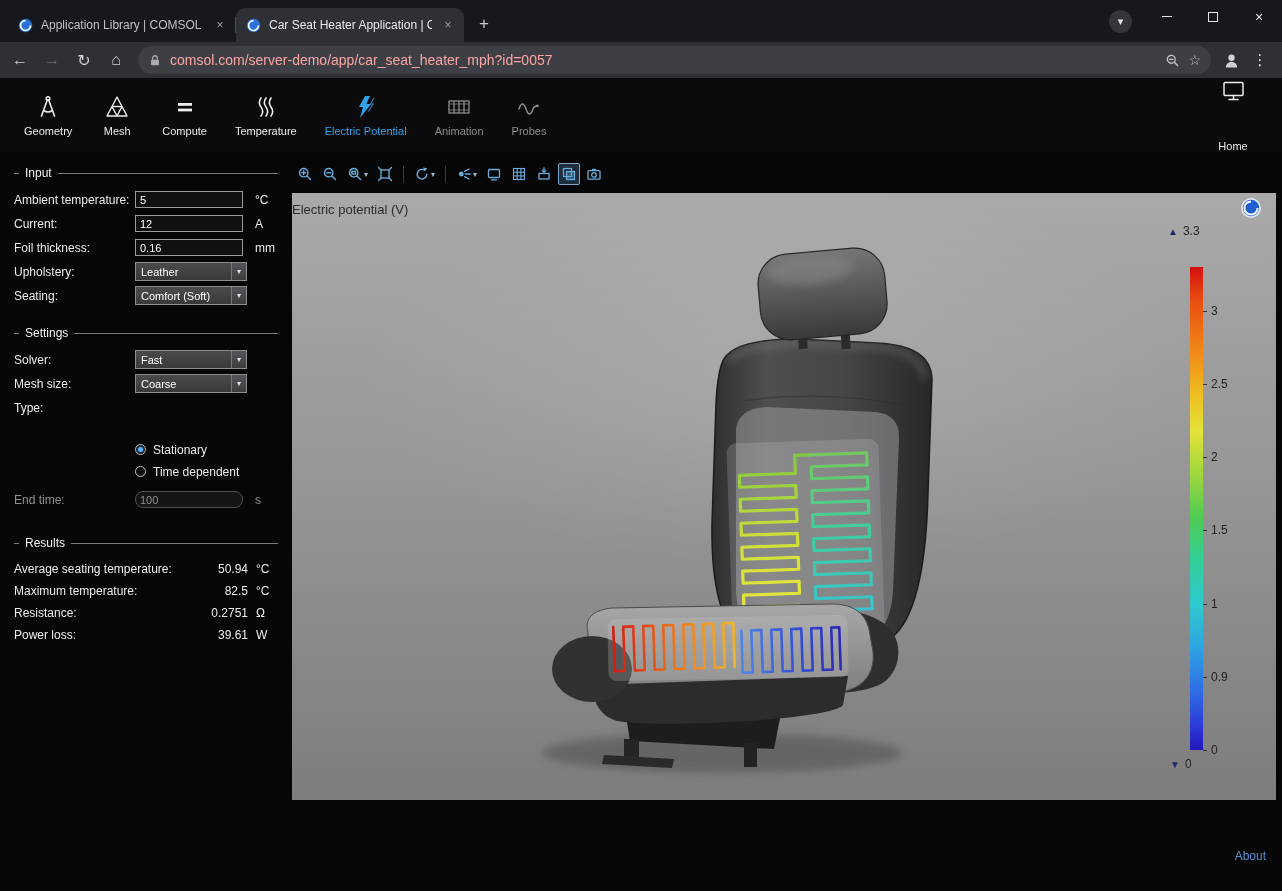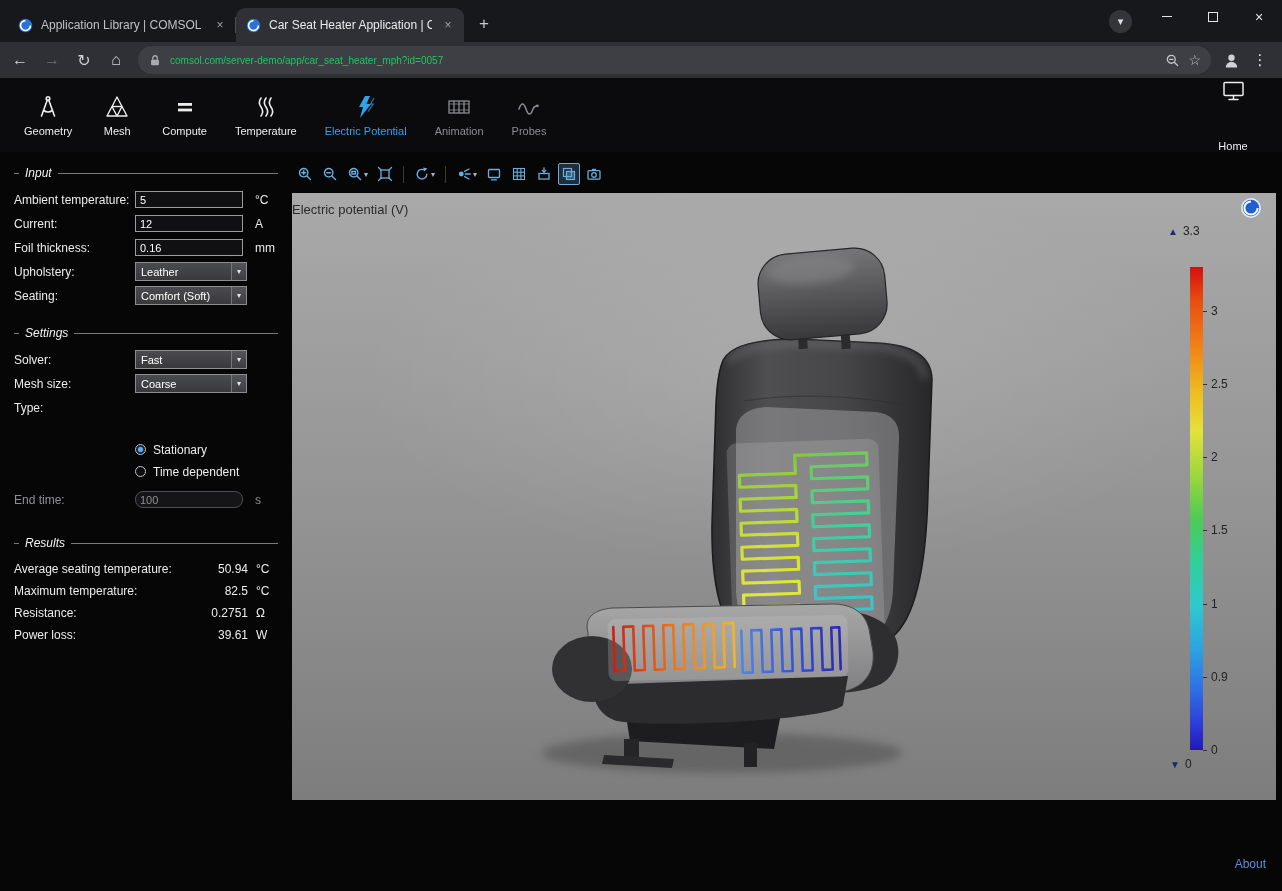--- a/index.html
+++ b/index.html
@@ -36,39 +36,39 @@
   .win-btn .min-glyph{display:block;width:10px;height:1.4px;background:#e2e4e7;}
   .win-btn .max-glyph{display:block;width:10px;height:10px;border:1.3px solid #e2e4e7;}
 
   .addressbar{height:36px;background:#2e3035;display:flex;align-items:center;padding:0 10px 0 6px;gap:4px;}
   .nav-btn{width:28px;height:28px;border-radius:14px;display:flex;align-items:center;justify-content:center;
            font-size:16px;color:#cfd1d4;}
   .nav-btn.disabled{color:#696b6f;}
   .omnibox{flex:1;height:28px;background:#3d3f44;border-radius:14px;display:flex;align-items:center;
            padding:0 10px;gap:8px;margin:0 4px;}
   .omnibox .lock{color:#a9abb0;display:flex;}
-  .omnibox .url{flex:1;color:#22c55e;font-size:10px;white-space:nowrap;overflow:hidden;}
+  .omnibox .url{flex:1;color:#fca5a5;font-size:14px;white-space:nowrap;overflow:hidden;}
   .pill-icon{color:#c3c6ca;display:flex;align-items:center;font-size:14px;}
   .avatar{width:25px;height:25px;border-radius:13px;display:flex;align-items:center;justify-content:center;color:#cfd2d6;}
   .menu-dots{width:24px;height:28px;display:flex;align-items:center;justify-content:center;color:#dfe1e4;font-size:15px;letter-spacing:0;}
 
   
   .app{height:813px;position:relative;background:#060607;}
   .ribbon{height:74px;display:flex;align-items:center;padding:0 18px 0 10px;background:#0b0b0d;}
   .ribbon-item{display:flex;flex-direction:column;align-items:center;gap:5px;padding:6px 14px;min-width:62px;
                color:#ededee;font-size:11px;cursor:default;}
   .ribbon-item svg{display:block;}
   .ribbon-item.active{color:var(--accent-blue);}
   .ribbon-item.dimmed{color:#8b8d90;}
   .ribbon-home{margin-left:auto;gap:36px;}
   .ricon{width:27px;height:26px;display:flex;align-items:center;justify-content:center;}
 
   .app-body{display:flex;height:739px;}
   .sidebar{width:288px;flex:none;padding:12px 10px 0 14px;font-size:12px;color:#ececec;}
-  .sec-head{display:flex;align-items:center;gap:6px;margin:2px 0 8px 0;color:#f2f2f2;font-style:italic;}
+  .sec-head{display:flex;align-items:center;gap:6px;margin:2px 0 8px 0;color:#f2f2f2;}
   .sec-head::before{content:"";width:5px;border-top:1px solid #7a7a7a;}
   .sec-head::after{content:"";flex:1;border-top:1px solid #7a7a7a;}
   .frow{display:grid;grid-template-columns:121px 112px auto;align-items:center;height:23px;margin-bottom:1px;}
   .frow .flabel{color:#ececec;}
   .frow .funit{padding-left:8px;color:#ececec;}
   .tinput{width:108px;height:17px;background:#101012;border:1px solid #9c9c9e;color:#fff;
           font-size:11px;font-family:inherit;padding:0 4px;}
   .tinput:disabled{border-color:#4f4f52;color:#909094;background:#151517;border-radius:8px;}
   .frow.disabled .flabel,.frow.disabled .funit{color:#909094;}
   .dropdown{width:112px;height:19px;background:linear-gradient(#4a4b4e,#39393c);border:1px solid #8d8d90;
@@ -107,21 +107,21 @@
   .cbar{position:absolute;left:898px;top:74px;width:13px;height:483px;
         background:linear-gradient(180deg,#d40f0f 0%,#e84e10 7%,#f07f17 16%,#eebc20 26%,#e4e23a 34%,
                    #9ed73c 43%,#4ecb52 52%,#30cf9a 61%,#2fc9cf 70%,#2da3e2 79%,#2f6ce5 88%,#2b3bd8 95%,#2217b8 100%);}
   .cbar-tick{position:absolute;right:-4px;width:4px;height:1px;background:#333;}
   .cbar-labels{position:absolute;left:919px;top:74px;height:483px;width:46px;}
   .cbar-label{position:absolute;left:0;transform:translateY(-50%);font-size:12px;color:#232323;}
   .legend-max{position:absolute;left:876px;top:31px;font-size:12px;color:#232323;display:flex;gap:5px;align-items:center;}
   .legend-min{position:absolute;left:878px;top:564px;font-size:12px;color:#232323;display:flex;gap:5px;align-items:center;}
   .tri{font-size:10px;color:#1d2a6e;}
 
-  .about{position:absolute;right:16px;bottom:20px;color:var(--link-blue);font-size:12px;text-decoration:none;}
+  .about{position:absolute;right:16px;bottom:28px;color:var(--link-blue);font-size:12px;text-decoration:none;}
 </style>
 </head>
 <body>
 <div class="screen">
 
   <div class="titlebar">
     <div class="tabstrip">
       <div class="tab">
         <span class="favicon">
           <svg width="15" height="15" viewBox="0 0 14 14">

